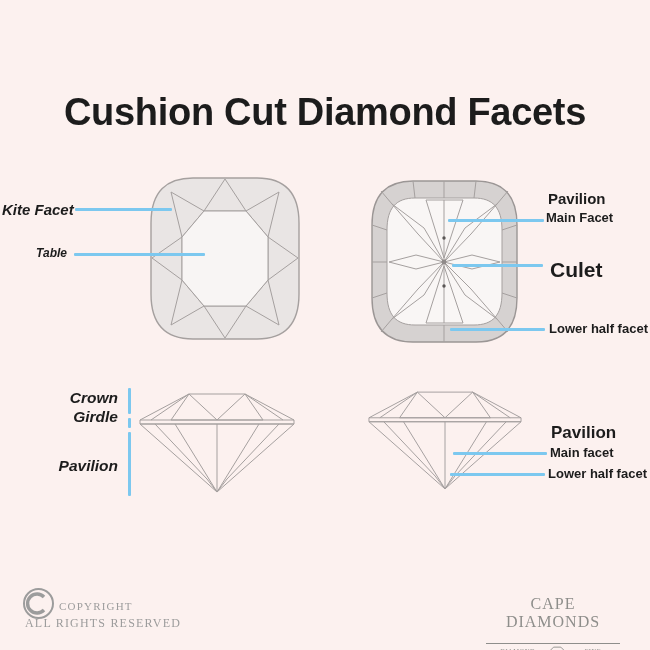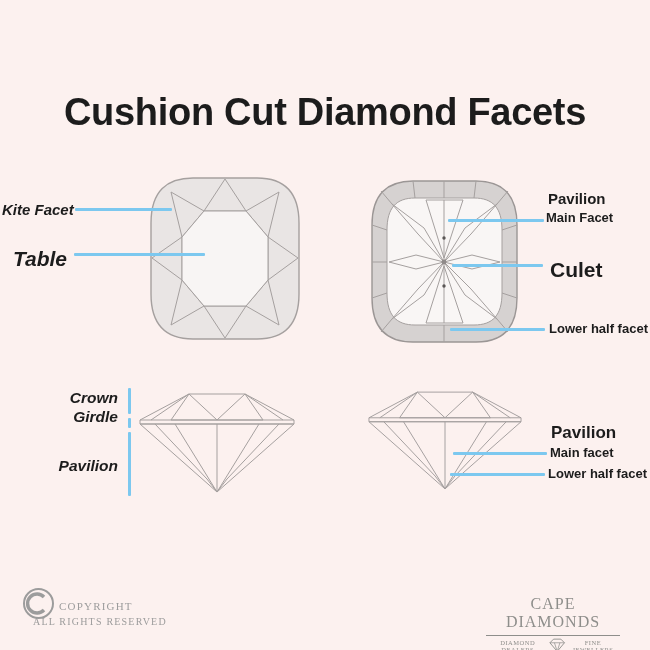--- a/index.html
+++ b/index.html
@@ -13,26 +13,26 @@
   .lbl.r{text-align:right;font-style:italic;}
 
   .ptr{position:absolute;height:3px;background:#7cc8ef;border-radius:1px;}
   .vseg{position:absolute;width:3px;background:#7cc8ef;border-radius:1px;}
 
   svg{position:absolute;display:block;}
   .wire{fill:none;stroke:#a5a09f;stroke-width:1;}
 
   .footer-gray{color:#9c9c9c;font-family:"Liberation Serif",serif;letter-spacing:1.2px;}
   .copy-word{position:absolute;left:59px;top:600px;font-size:11px;}
-  .copy-rights{position:absolute;left:33px;top:616px;font-size:10px;}
+  .copy-rights{position:absolute;left:25px;top:616px;font-size:12px;}
 
   .brand{position:absolute;left:486px;top:595px;width:134px;color:#8e8e8b;
          font-family:"Liberation Serif",serif;text-align:center;}
   .brand-name{font-size:16px;letter-spacing:1px;border-bottom:1px solid #8e8e8b;
-              padding-bottom:4px;display:block;}
+              padding-bottom:12px;display:block;}
   .brand-sub{display:flex;align-items:center;justify-content:space-between;margin-top:2px;}
   .brand-tag{font-size:6.5px;letter-spacing:0.5px;}
 </style>
 </head>
 <body>
 
 <div id="canvas">
 
   <div class="title">Cushion Cut Diamond Facets</div>
 
@@ -128,21 +128,21 @@
       <line x1="18" y1="33" x2="70" y2="88"></line>
         <line x1="142" y1="33" x2="90" y2="88"></line>
       <line x1="70" y1="88" x2="80" y2="101"></line>
         <line x1="90" y1="88" x2="80" y2="101"></line>
     </g>
   </svg>
 
   <div class="lbl r" style="left:2px;top:202px;width:68px;font-size:15px;">Kite Facet</div>
   <div class="ptr" style="left:75px;top:208px;width:97px;"></div>
 
-  <div class="lbl r" style="left:2px;top:247px;width:65px;font-size:21px;">Table</div>
+  <div class="lbl r" style="left:2px;top:247px;width:65px;font-size:12px;">Table</div>
   <div class="ptr" style="left:74px;top:253px;width:131px;"></div>
 
   <div class="lbl" style="left:548px;top:191px;font-size:15px;">Pavilion</div>
   <div class="lbl" style="left:546px;top:211px;font-size:13px;">Main Facet</div>
   <div class="ptr" style="left:448px;top:219px;width:96px;"></div>
 
   <div class="lbl" style="left:550px;top:258px;font-size:21px;">Culet</div>
   <div class="ptr" style="left:452px;top:264px;width:91px;"></div>
 
   <div class="lbl" style="left:549px;top:322px;font-size:13px;">Lower half facet</div>

